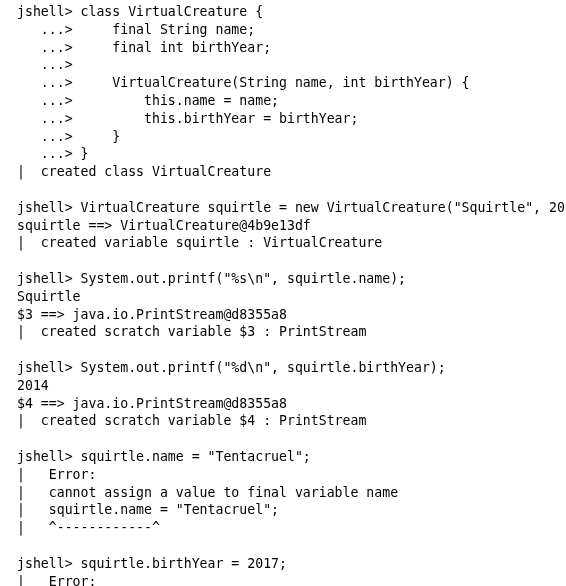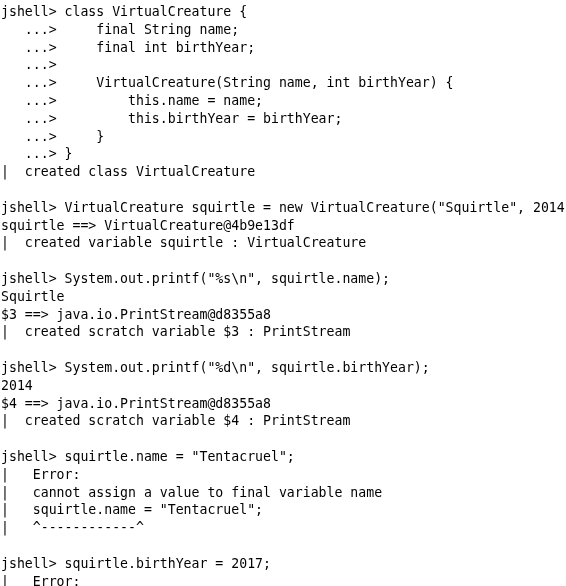--- a/index.html
+++ b/index.html
@@ -16,21 +16,21 @@
   }
   #terminal {
     width: 566px;
     height: 586px;
     background: #ffffff;
     color: #000000;
     font-family: "DejaVu Sans Mono", "Liberation Mono", monospace;
     font-size: 13.2px;
     line-height: 17.8px;
     letter-spacing: 0px;
-    padding: 3px 0 0 1px;
+    padding: 3px 0 0 17px;
     box-sizing: border-box;
     white-space: pre;
     -webkit-font-smoothing: none;
     font-smooth: never;
   }
   .line {
     white-space: pre;
     min-height: 17.8px;
     font-family: "DejaVu Sans Mono", "Liberation Mono", monospace;
   }

